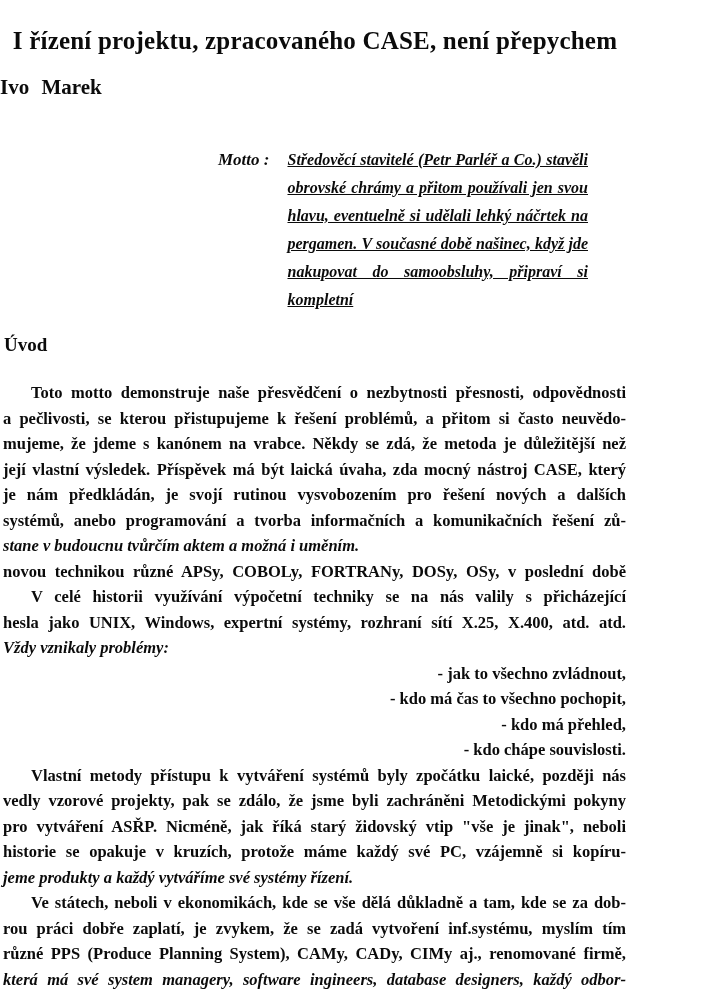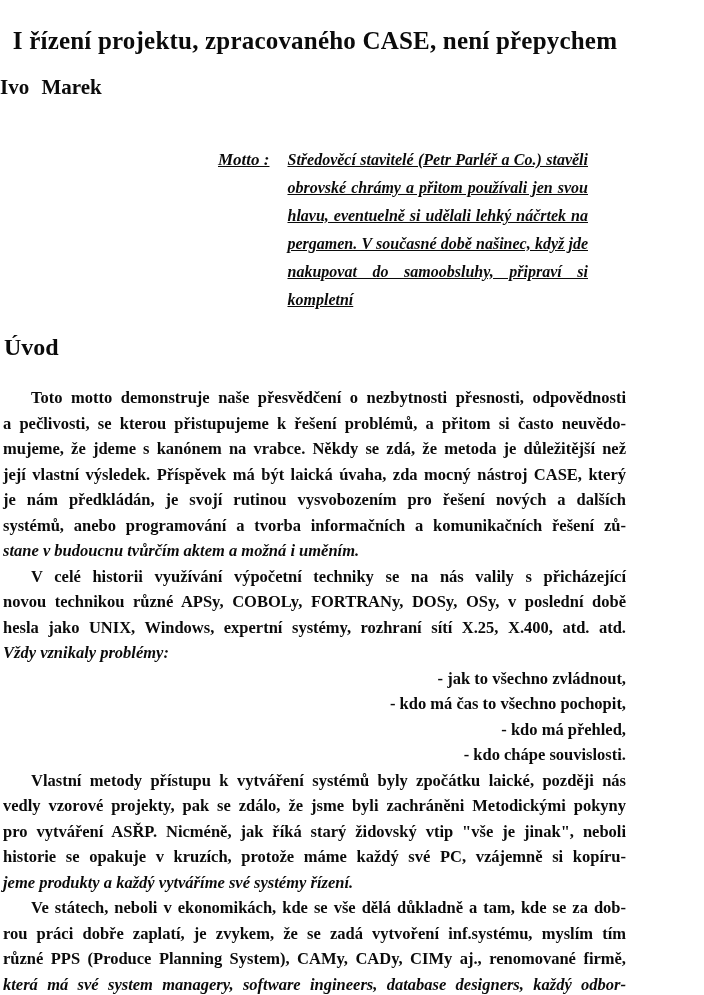--- a/index.html
+++ b/index.html
@@ -31,32 +31,31 @@
     display: flex;
     margin: 46px 42px 0 218px;
     font-style: italic;
   }
   .motto-label {
     flex: 0 0 auto;
     font-size: 17px;
     line-height: 28px;
     padding-right: 18px;
     white-space: nowrap;
-    text-decoration: underline;
   }
   .motto-lines {
     flex: 1 1 auto;
     font-size: 16px;
     line-height: 28px;
   }
   .motto-lines .line { text-align: justify; text-align-last: justify; text-decoration: underline; }
   .motto-lines .line.last { text-align-last: left; }
   .uvod {
     margin: 20px 0 8px 4px;
-    font-size: 24px;
+    font-size: 19px;
   }
   .body-text {
     margin: 24px 4px 0 3px;
     font-size: 16.5px;
     line-height: 25.5px;
   }
   .para .line { text-align: justify; text-align-last: justify; }
   .para .line.first { padding-left: 28px; }
   .para .line.last { text-align-last: left; font-style: italic; }
   .para.cont .line.last { text-align-last: justify; }
@@ -88,22 +87,22 @@
     <div class="para">
         <div class="line first">Toto motto demonstruje naše přesvědčení o nezbytnosti přesnosti, odpovědnosti</div>
         <div class="line">a pečlivosti, se kterou přistupujeme k řešení problémů, a přitom si často neuvědo-</div>
         <div class="line">mujeme, že jdeme s kanónem na vrabce. Někdy se zdá, že metoda je důležitější než</div>
         <div class="line">její vlastní výsledek. Příspěvek má být laická úvaha, zda mocný nástroj CASE, který</div>
         <div class="line">je nám předkládán, je svojí rutinou vysvobozením pro řešení nových a dalších</div>
         <div class="line">systémů, anebo programování a tvorba informačních a komunikačních řešení zů-</div>
         <div class="line last">stane v budoucnu tvůrčím aktem a možná i uměním.</div>
       </div>
     <div class="para">
+        <div class="line">novou technikou různé APSy, COBOLy, FORTRANy, DOSy, OSy, v poslední době</div>
         <div class="line first">V celé historii využívání výpočetní techniky se na nás valily s přicházející</div>
-        <div class="line">novou technikou různé APSy, COBOLy, FORTRANy, DOSy, OSy, v poslední době</div>
         <div class="line">hesla jako UNIX, Windows, expertní systémy, rozhraní sítí X.25, X.400, atd. atd.</div>
         <div class="line last">Vždy vznikaly problémy:</div>
       </div>
     <div class="plist">
         <div class="line first">- jak to všechno zvládnout,</div>
         <div class="line">- kdo má čas to všechno pochopit,</div>
         <div class="line">- kdo má přehled,</div>
         <div class="line last">- kdo chápe souvislosti.</div>
       </div>
     <div class="para">

